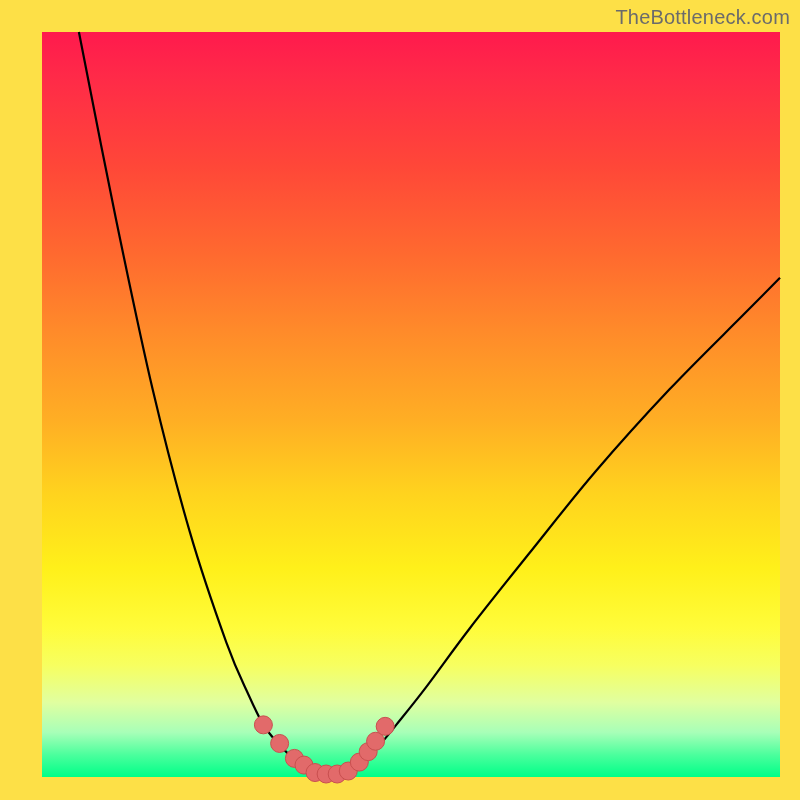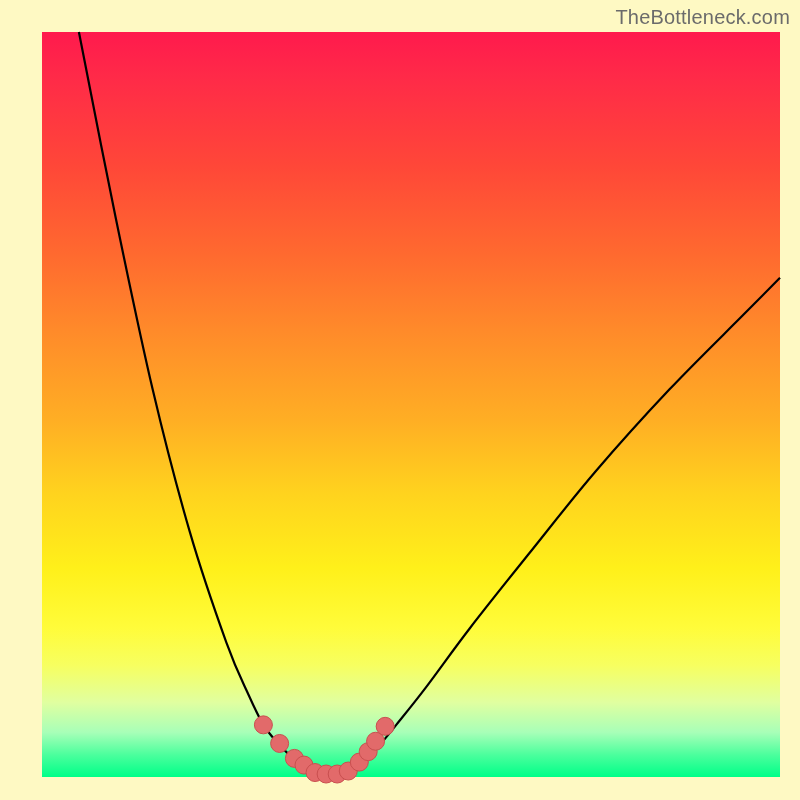--- a/index.html
+++ b/index.html
@@ -10,21 +10,21 @@
     background: #000;
     overflow: hidden;
     font-family: Arial, Helvetica, sans-serif;
   }
   .frame {
     position: absolute;
     left: 0;
     top: 0;
     width: 800px;
     height: 800px;
-    background: #fef9c3;
+    background: #fde047;
   }
   .plot-area {
     position: absolute;
     left: 42px;
     top: 32px;
     width: 738px;
     height: 745px;
     
     background: linear-gradient(
       to bottom,

